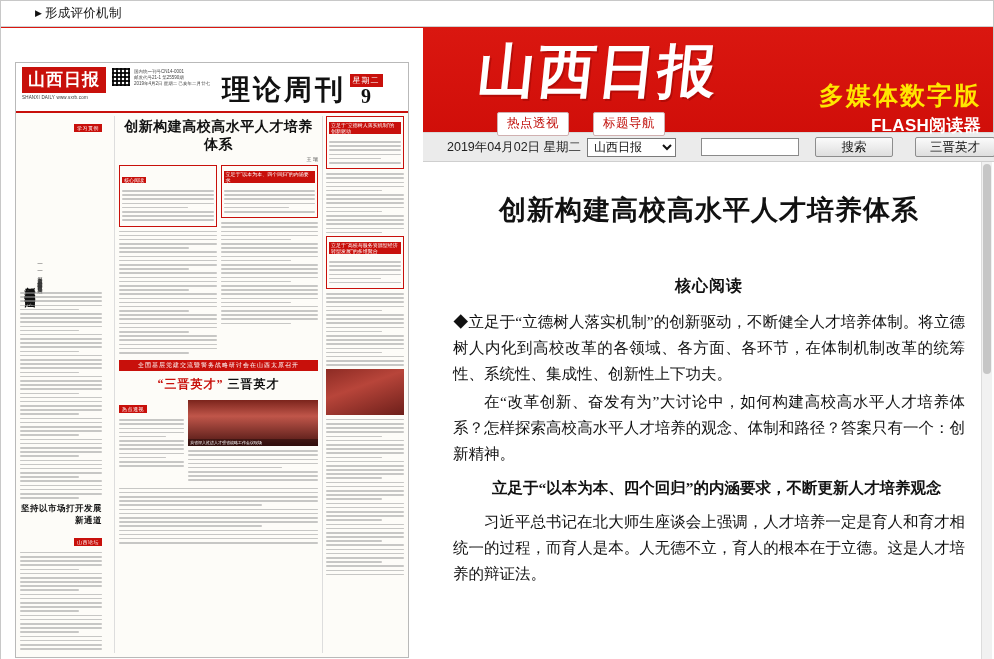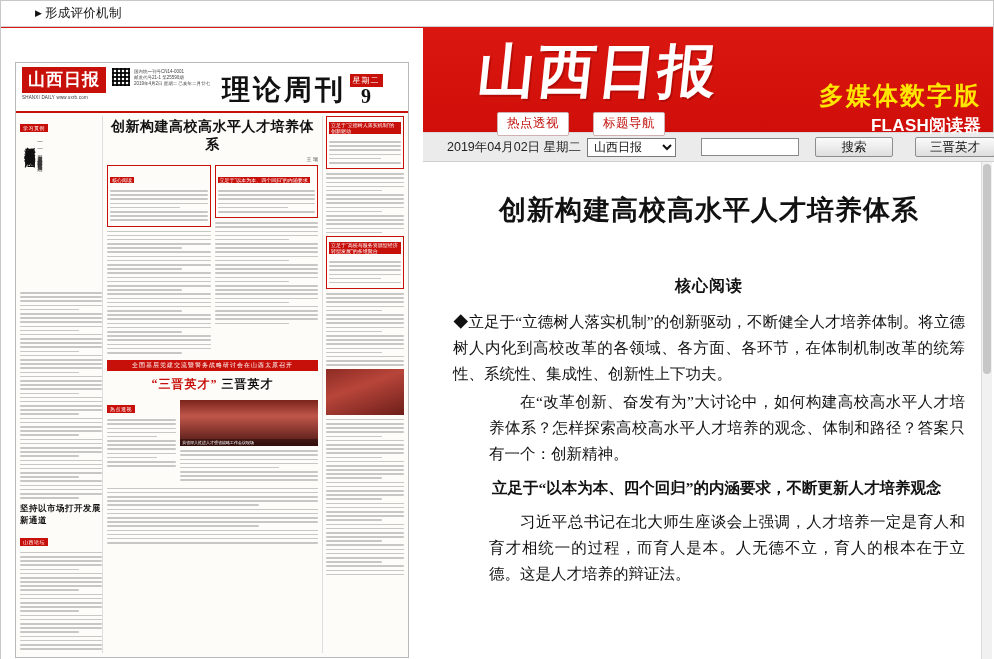--- a/index.html
+++ b/index.html
@@ -281,21 +281,21 @@
   
   .pp-body {
     position: absolute;
     left: 0; top: 50px; right: 0; bottom: 0;
     display: flex;
     padding: 3px 4px 4px 4px;
     box-sizing: border-box;
     gap: 4px;
   }
   .pp-col { position: relative; }
-  .pp-col1 { width: 82px; border-right: 1px solid #ddd; padding-right: 0;}
+  .pp-col1 { width: 82px; border-right: 1px solid #ddd; padding-right: 12px; text-align: right;}
   .pp-col2 { flex: 1; }
   .pp-col3 { width: 78px; border-left: 1px solid #ddd; padding-left: 3px;}
   .redband {
     background: #c8100b;
     color: #fff;
     font-size: 5px;
     padding: 1px 3px;
     display: inline-block;
     margin-bottom: 2px;
     letter-spacing: 0.5px;
@@ -444,21 +444,21 @@
   }
   .art-p {
     font-family: "Liberation Serif", serif;
     font-size: 15.5px;
     color: #111;
     line-height: 26px;
     text-align: justify;
     margin: 0 0 2px 0;
     text-indent: 0;
   }
-  .art-p.indent { text-indent: 2em; margin-left: 36px; }
+  .art-p.indent { text-indent: 2em; }
   .art-h {
     font-family: "Liberation Serif", serif;
     font-size: 15.5px;
     font-weight: bold;
     color: #111;
     line-height: 26px;
     margin: 8px;
     text-indent: 2em;
   }
   .scrollbar {

